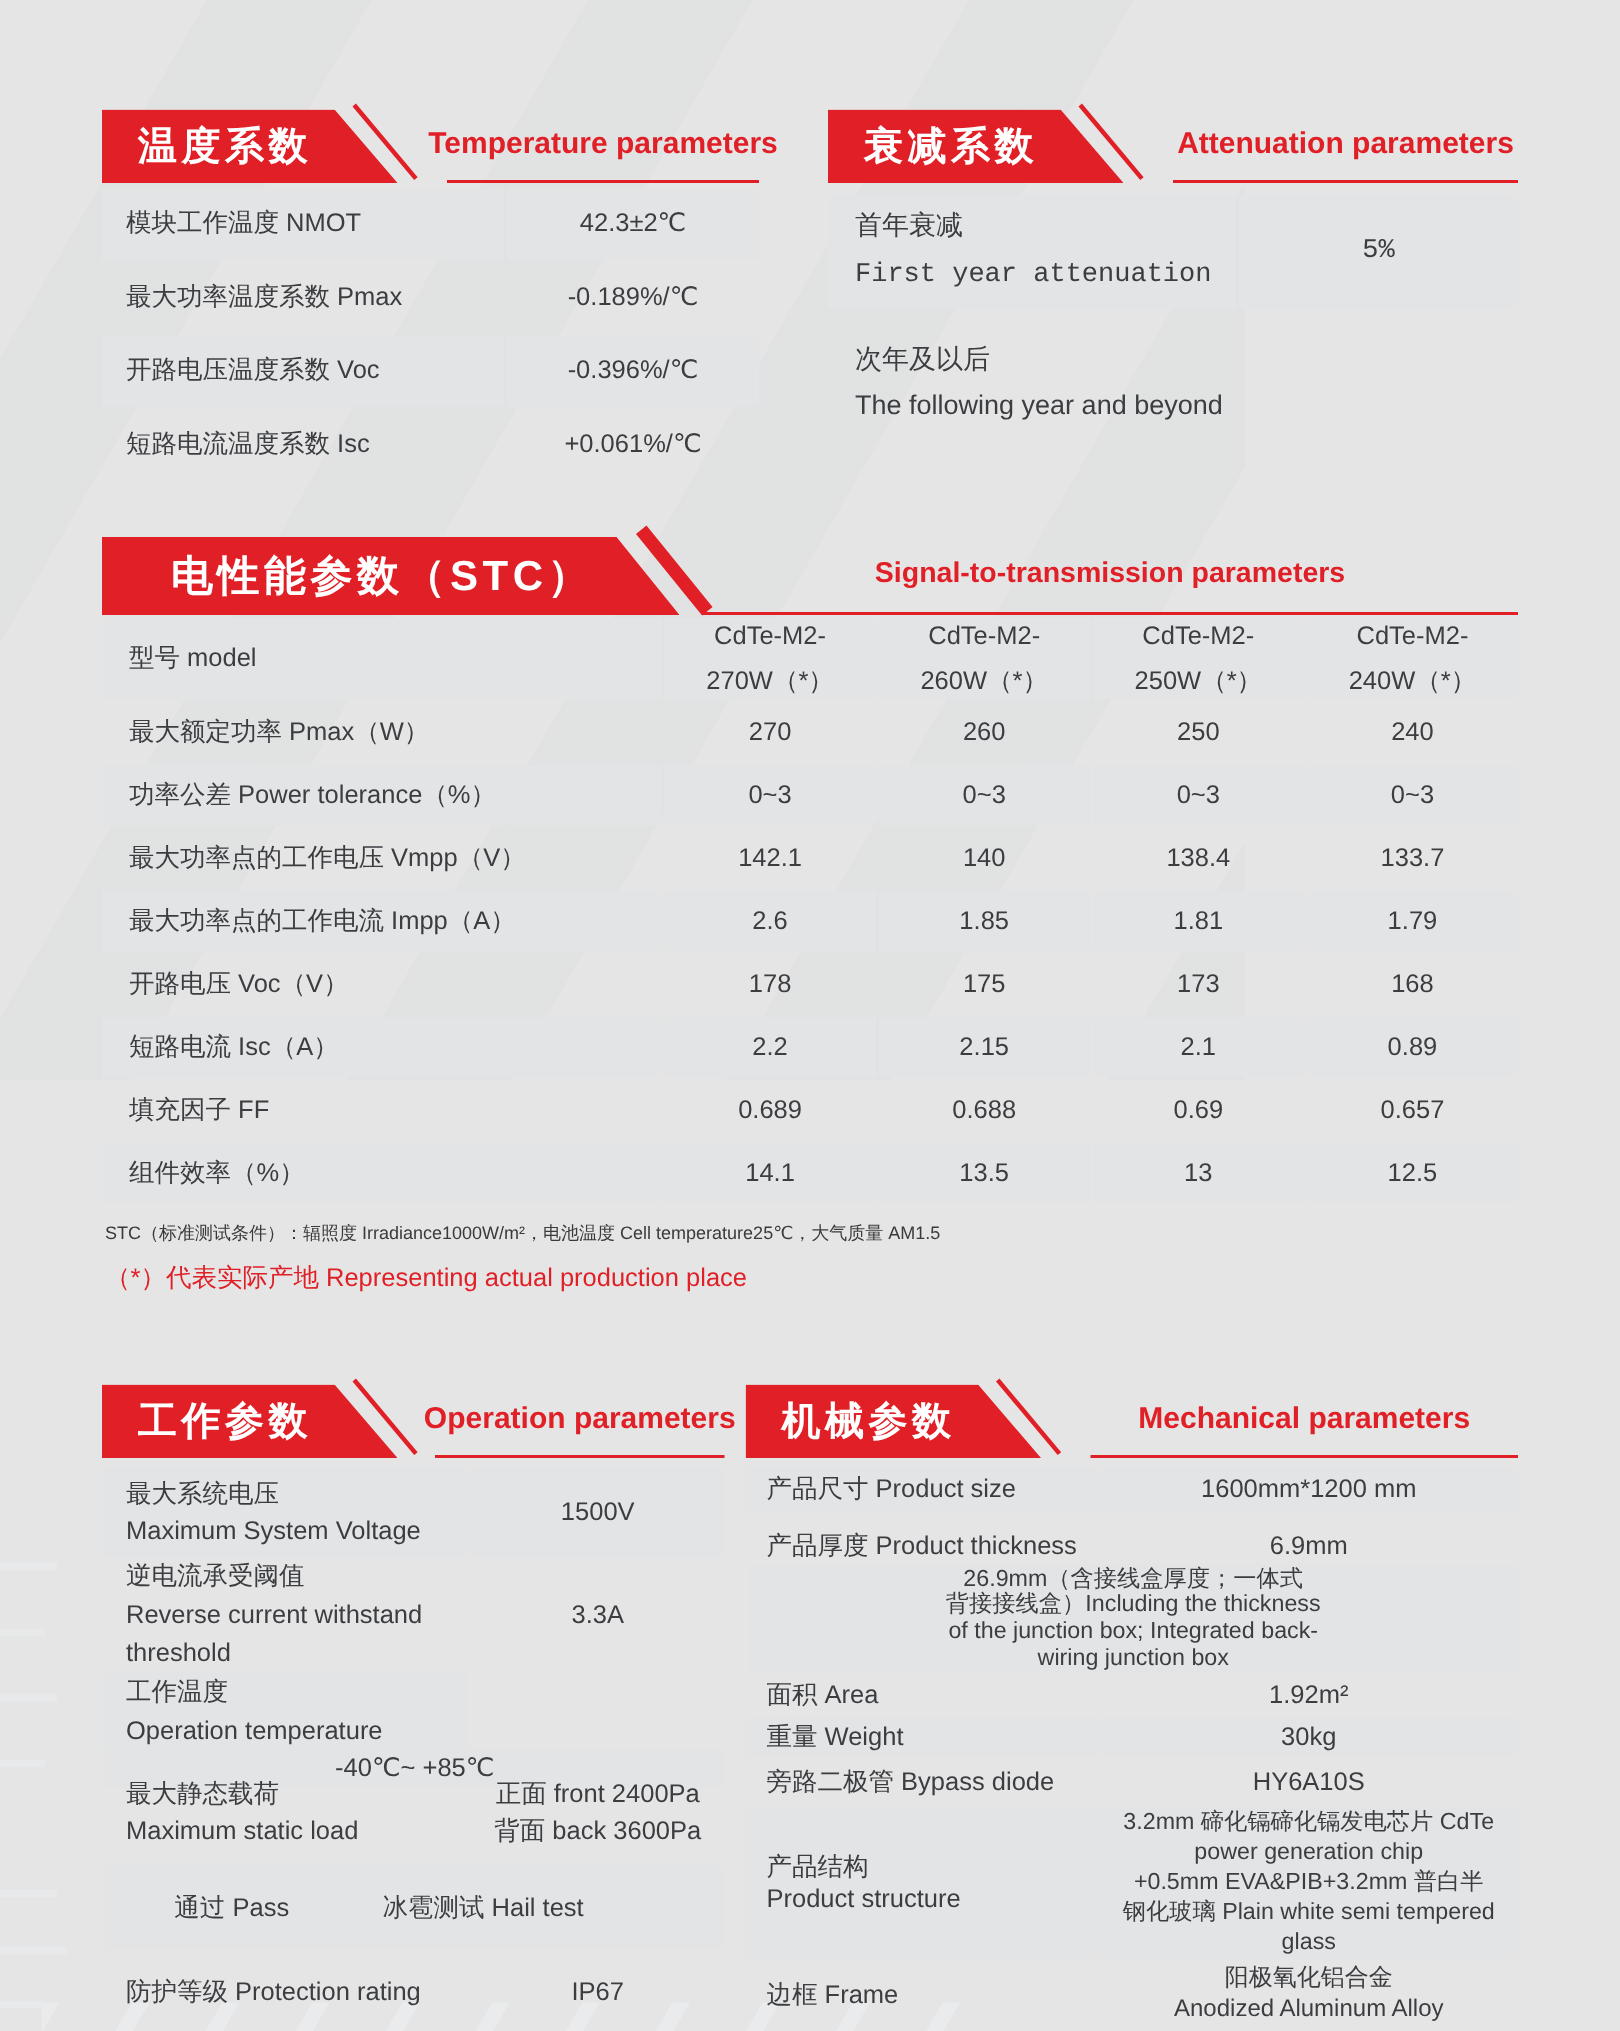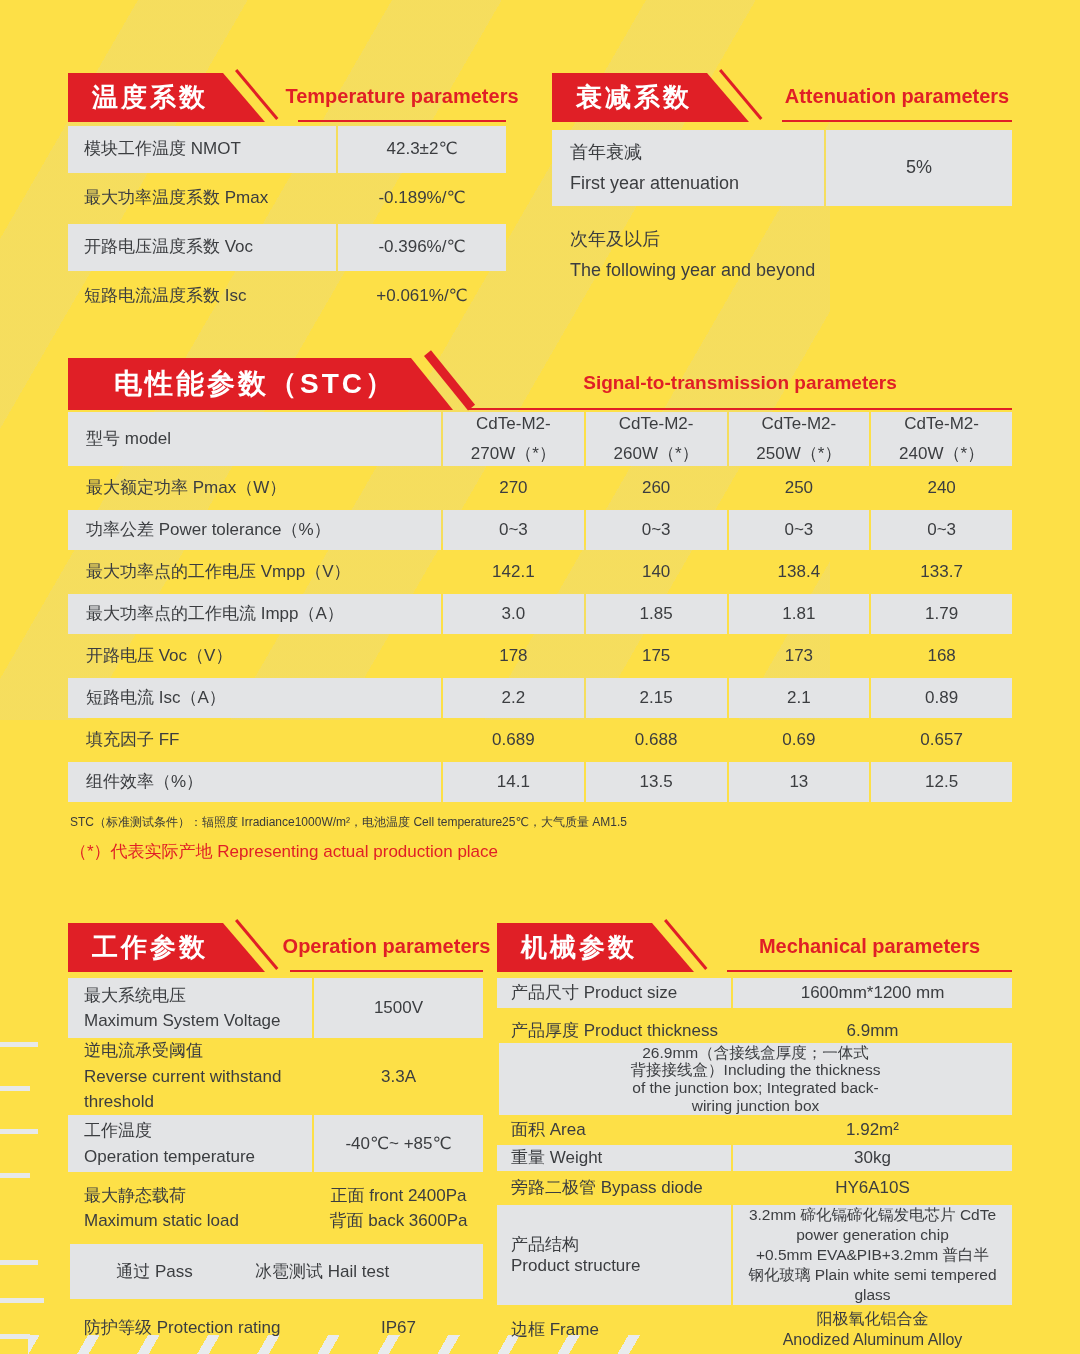--- a/index.html
+++ b/index.html
@@ -1,17 +1,17 @@
 <!DOCTYPE html>
 <html style="--red: #e01f26; --gray: #e3e4e6;"><head>
 <meta charset="utf-8">
 <style>
   html,body{margin:0;padding:0;}
   .page{
-    position:relative;width:1080px;height:1354px;overflow:hidden;background:#fde047;
+    position:relative;width:1080px;height:1354px;overflow:hidden;background:#e5e5e5;
     font-family:"Liberation Sans","DejaVu Sans",sans-serif;color:#3b3d40;
   }
   
   .bg-stripes{
     position:absolute;left:-220px;top:-260px;width:1050px;height:980px;
     background:repeating-linear-gradient(120deg, rgba(205,209,213,0.16) 0 95px, rgba(255,255,255,0) 95px 220px);
     pointer-events:none;
   }
   .chevrons{
     position:absolute;left:28px;bottom:0;width:615px;height:19px;
@@ -133,21 +133,21 @@
 
   <div class="section" id="sec-atten" style="left:552px;top:73px;width:460px;">
     <div class="banner">
       <div class="flag" style="width:197px;">
         <span>衰减系数</span>
       </div>
       <div class="diag" style="left:167px;"></div>
       <div class="entitle" style="left:230px;">Attenuation parameters</div>
     </div>
     <div class="rows t2" id="atten-rows" style="margin-top:8px;">
-        <div class="t-row gray" style="height: 76px;">
+        <div class="t-row gray" style="height: 76px; font-family: Liberation Mono, monospace;">
           <div class="cell label" style="width: 272px;">
             <span>首年衰减
 First year attenuation</span>
           </div>
           <div class="cell value">
             <span>5%</span>
           </div>
         </div>
         <div class="t-row" style="height: 94px;">
           <div class="cell label" style="width: 272px;">
@@ -237,21 +237,21 @@
           </div>
           <div class="cell mcol">
             <span>133.7</span>
           </div>
         </div>
         <div class="t-row gray" style="height: 40px;">
           <div class="cell label" style="width: 373px;">
             <span>最大功率点的工作电流 Impp（A）</span>
           </div>
           <div class="cell mcol">
-            <span>3.0</span>
+            <span>2.6</span>
           </div>
           <div class="cell mcol">
             <span>1.85</span>
           </div>
           <div class="cell mcol">
             <span>1.81</span>
           </div>
           <div class="cell mcol">
             <span>1.79</span>
           </div>
@@ -350,21 +350,21 @@
         <div class="t-row" style="height: 73px;">
           <div class="cell label" style="width: 244px;">
             <span>逆电流承受阈值
 Reverse current withstand
 threshold</span>
           </div>
           <div class="cell value">
             <span>3.3A</span>
           </div>
         </div>
-        <div class="t-row gray" style="height: 57px;">
+        <div class="t-row gray" style="height: 57px; flex-direction: column;">
           <div class="cell label" style="width: 244px;">
             <span>工作温度
 Operation temperature</span>
           </div>
           <div class="cell value">
             <span>-40℃~ +85℃</span>
           </div>
         </div>
         <div class="t-row" style="height: 68px;">
           <div class="cell label" style="width: 244px;">

